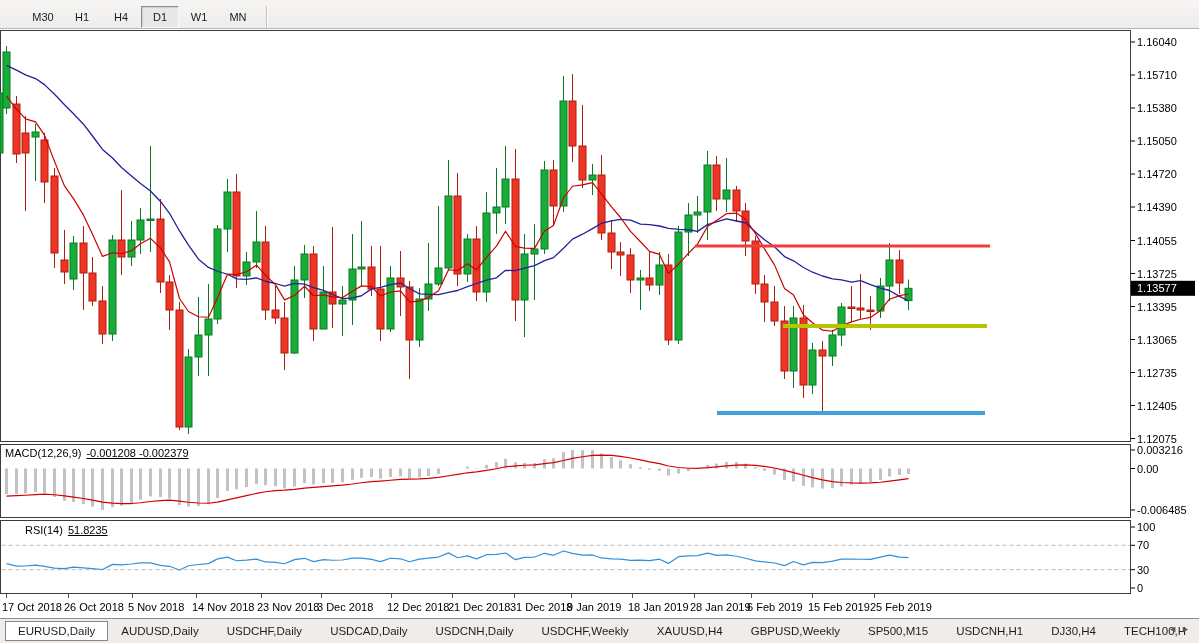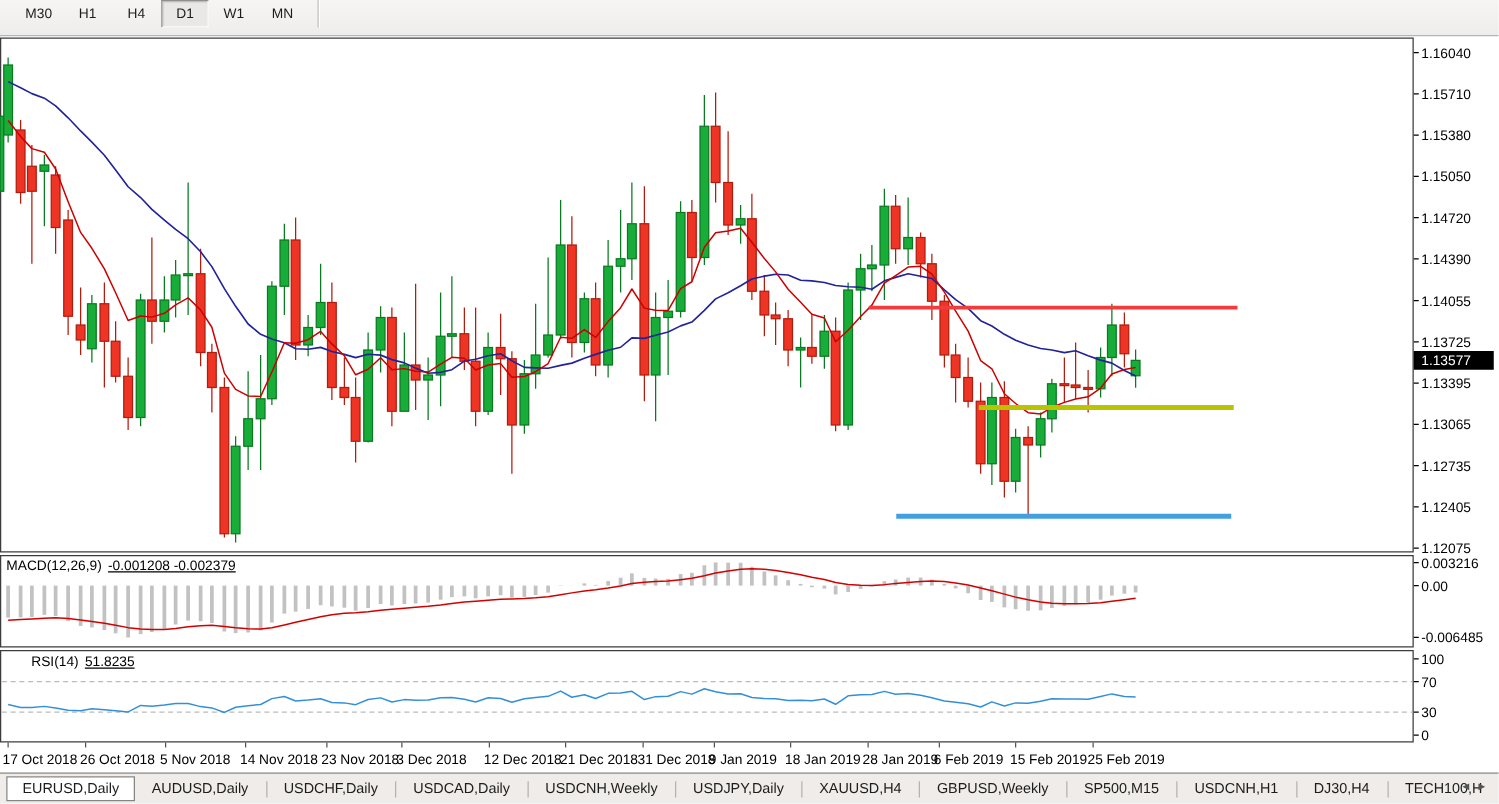--- a/index.html
+++ b/index.html
@@ -3,21 +3,21 @@
 <meta charset="utf-8">
 <style>
   * { box-sizing: border-box; margin: 0; padding: 0; }
   html,body { width:1199px; height:643px; overflow:hidden; background:#fff;
     font-family:"Liberation Sans", sans-serif; }
   #stage { position:relative; width:1199px; height:643px; background:#fff; }
 
   
   #toolbar { position:absolute; left:0; top:0; width:1199px; height:29px;
     background:linear-gradient(#f6f5f4,#efedec); border-bottom:1px solid #b7b5b2;
-    z-index:5; display:flex; align-items:flex-start; padding-left:12px; }
+    z-index:5; display:flex; align-items:flex-end; padding-left:24px; }
   .tf-btn { min-width:38px; height:22px; margin-right:1px; border:1px solid transparent;
     background:transparent; font-family:"Liberation Sans",sans-serif; font-size:11px;
     color:#1c1c1c; text-align:center; line-height:20px; cursor:default; }
   .tf-btn.active { background:#e9e8e7; border-color:#8f8f8f #fafafa #fafafa #8f8f8f;
     box-shadow:inset 1px 1px 1px rgba(0,0,0,.12); }
   .tb-sep { width:1px; height:22px; background:#c3c1be; margin:0 4px 0 8px;
     box-shadow:1px 0 0 #ffffff; }
 
   
   #chart-svg { position:absolute; left:0; top:0; z-index:1; }
@@ -442,23 +442,23 @@
 
   <div id="tabbar">
 
     <div class="tab active">EURUSD,Daily</div>
       <div class="tab">AUDUSD,Daily</div>
       <span class="tab-sep"></span>
       <div class="tab">USDCHF,Daily</div>
       <span class="tab-sep"></span>
       <div class="tab">USDCAD,Daily</div>
       <span class="tab-sep"></span>
-      <div class="tab">USDCNH,Weekly</div>
-      <span class="tab-sep"></span>
-      <div class="tab">USDJPY,Daily</div>
+      <div class="tab">USDCNH,Daily</div>
+      <span class="tab-sep"></span>
+      <div class="tab">USDCHF,Weekly</div>
       <span class="tab-sep"></span>
       <div class="tab">XAUUSD,H4</div>
       <span class="tab-sep"></span>
       <div class="tab">GBPUSD,Weekly</div>
       <span class="tab-sep"></span>
       <div class="tab">SP500,M15</div>
       <span class="tab-sep"></span>
       <div class="tab">USDCNH,H1</div>
       <span class="tab-sep"></span>
       <div class="tab">DJ30,H4</div>

